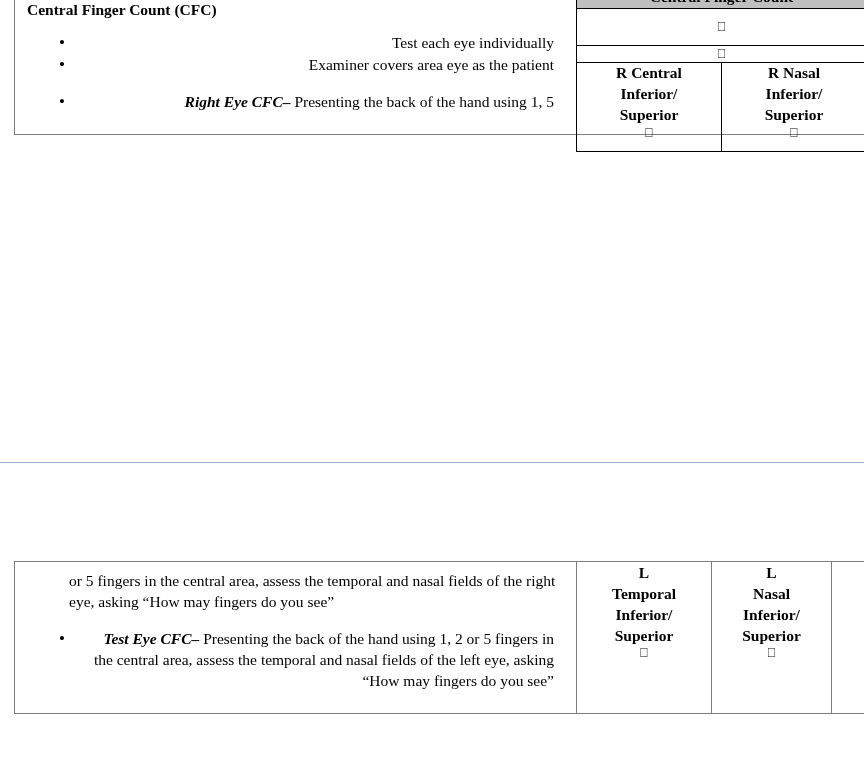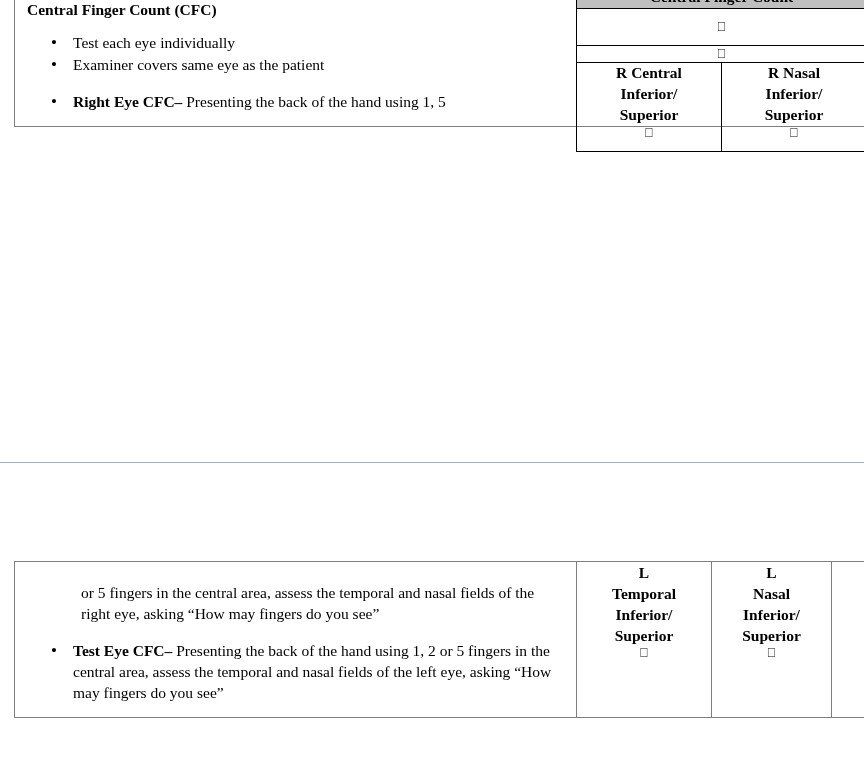--- a/index.html
+++ b/index.html
@@ -44,39 +44,40 @@
     padding: 8px 10px 10px 10px;
     font-size: 15.5px;
     line-height: 1.36;
   }
   .cell-text .hdr {
     font-weight: bold;
     margin: 2px 0 12px 2px;
   }
   ul.bullets {
     list-style: none;
-    margin: 4px;
-    padding: 0;
+    margin: 12px;
+    padding: 0;
+    text-align: right;
   }
   ul.bullets li {
     position: relative;
     padding-left: 44px;
     margin: 0 0 1px 0;
   }
   ul.bullets li::before {
     content: "\2022";
     position: absolute;
     left: 22px;
     top: -1px;
     font-size: 17px;
   }
   ul.bullets li.spaced {
     margin-top: 16px;
   }
-  .b { font-weight: bold; }
+  .b { font-weight: bold; font-style: italic; }
 
   
   .cfc-wrap {
     position: absolute;
     left: 576px;
     top: -14px;
     width: 290px;
   }
   table.cfc {
     border-collapse: collapse;
@@ -153,21 +154,21 @@
     vertical-align: top;
     padding: 0;
   }
   .cell-text2 {
     padding: 8px 10px 10px 10px;
     font-size: 15.5px;
     line-height: 1.36;
   }
   .para-indent {
     padding-left: 44px;
-    margin: 12px;
+    margin: 0;
   }
   .col-head {
     text-align: center;
     font-weight: bold;
     font-size: 15.5px;
     line-height: 1.36;
     padding-top: 32px;
   }
 </style>
 </head>
@@ -183,21 +184,21 @@
     <tbody>
         <tr>
       <td>
         <div class="cell-text">
           <div class="hdr">Central Finger Count (CFC)</div>
           <ul class="bullets">
             <li>
               <span>Test each eye individually</span>
             </li>
             <li>
-              <span>Examiner covers same eye as the patient</span>
+              <span>Examiner covers area eye as the patient</span>
             </li>
             <li class="spaced">
               <span class="b">Right Eye CFC</span><span class="b">–</span><span> Presenting the back of the hand using 1, 5</span>
             </li>
           </ul>
         </div>
       </td>
       <td></td>
     </tr>
   </tbody>

